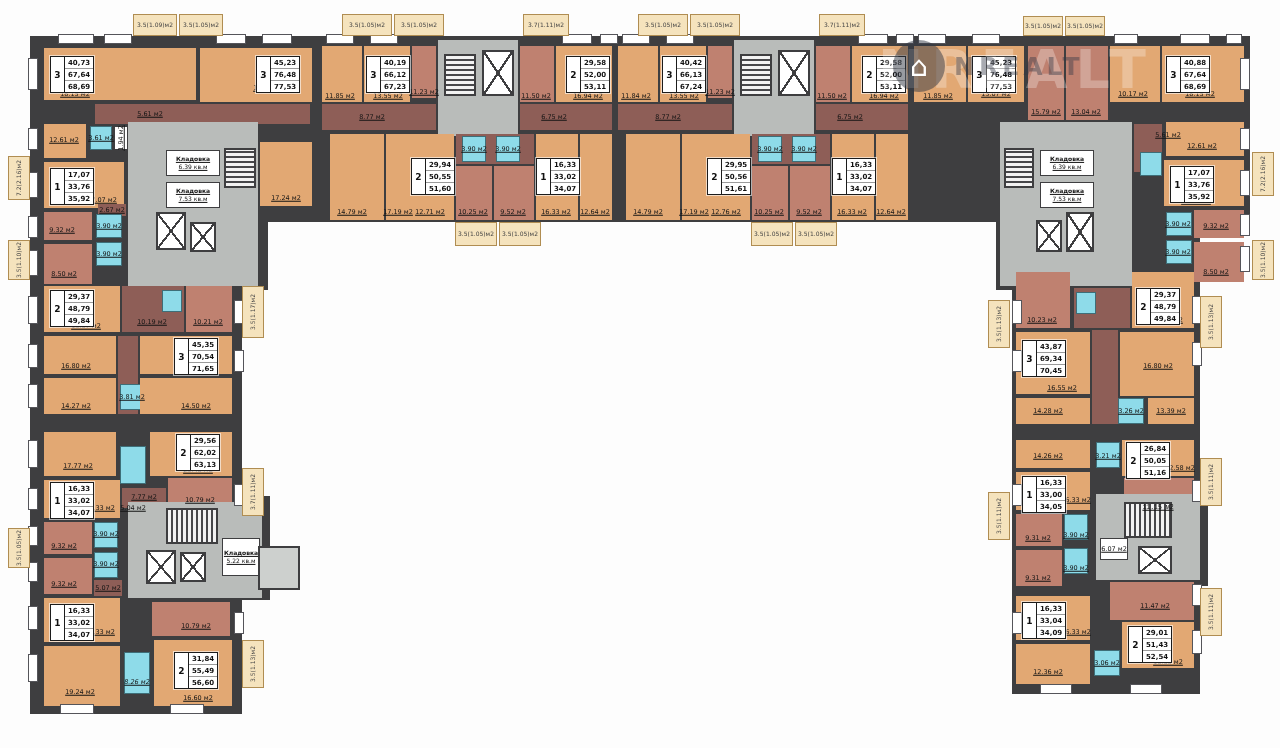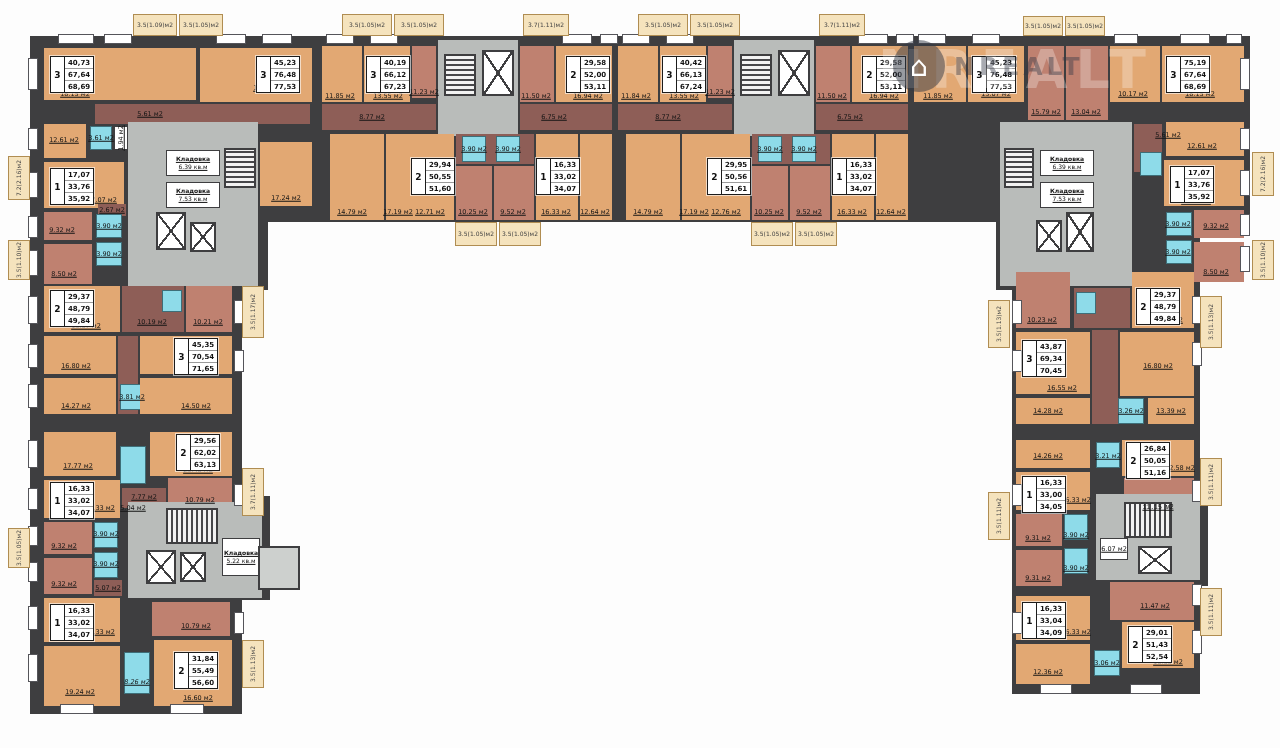--- a/index.html
+++ b/index.html
@@ -507,21 +507,21 @@
       <div class="n">3</div>
       <div class="vals">
         <div>45,23</div>
         <div>76,48</div>
         <div>77,53</div>
       </div>
     </div>
     <div class="apt" style="left: 1166px; top: 56px;">
       <div class="n">3</div>
       <div class="vals">
-        <div>75,19</div>
+        <div>40,88</div>
         <div>67,64</div>
         <div>68,69</div>
       </div>
     </div>
     <div class="apt" style="left: 50px; top: 168px;">
       <div class="n">1</div>
       <div class="vals">
         <div>17,07</div>
         <div>33,76</div>
         <div>35,92</div>

